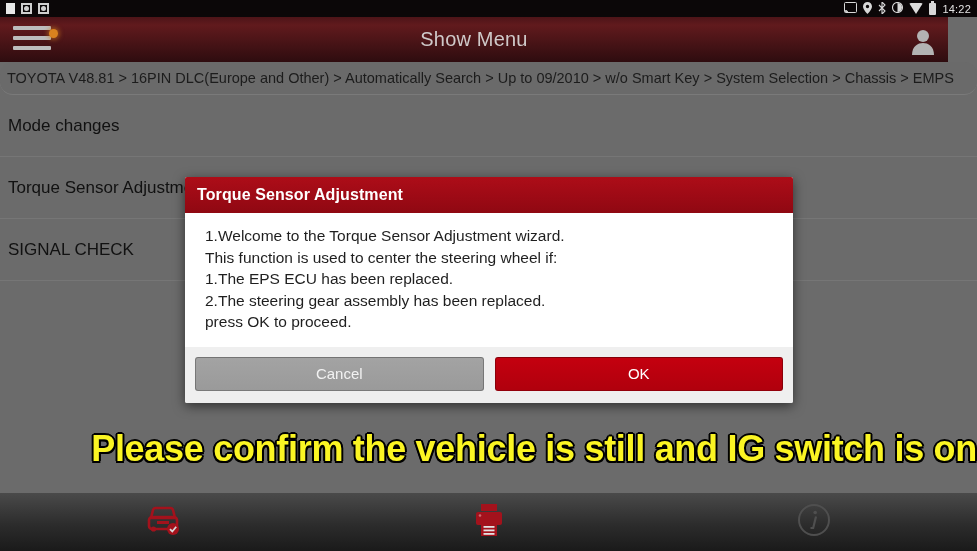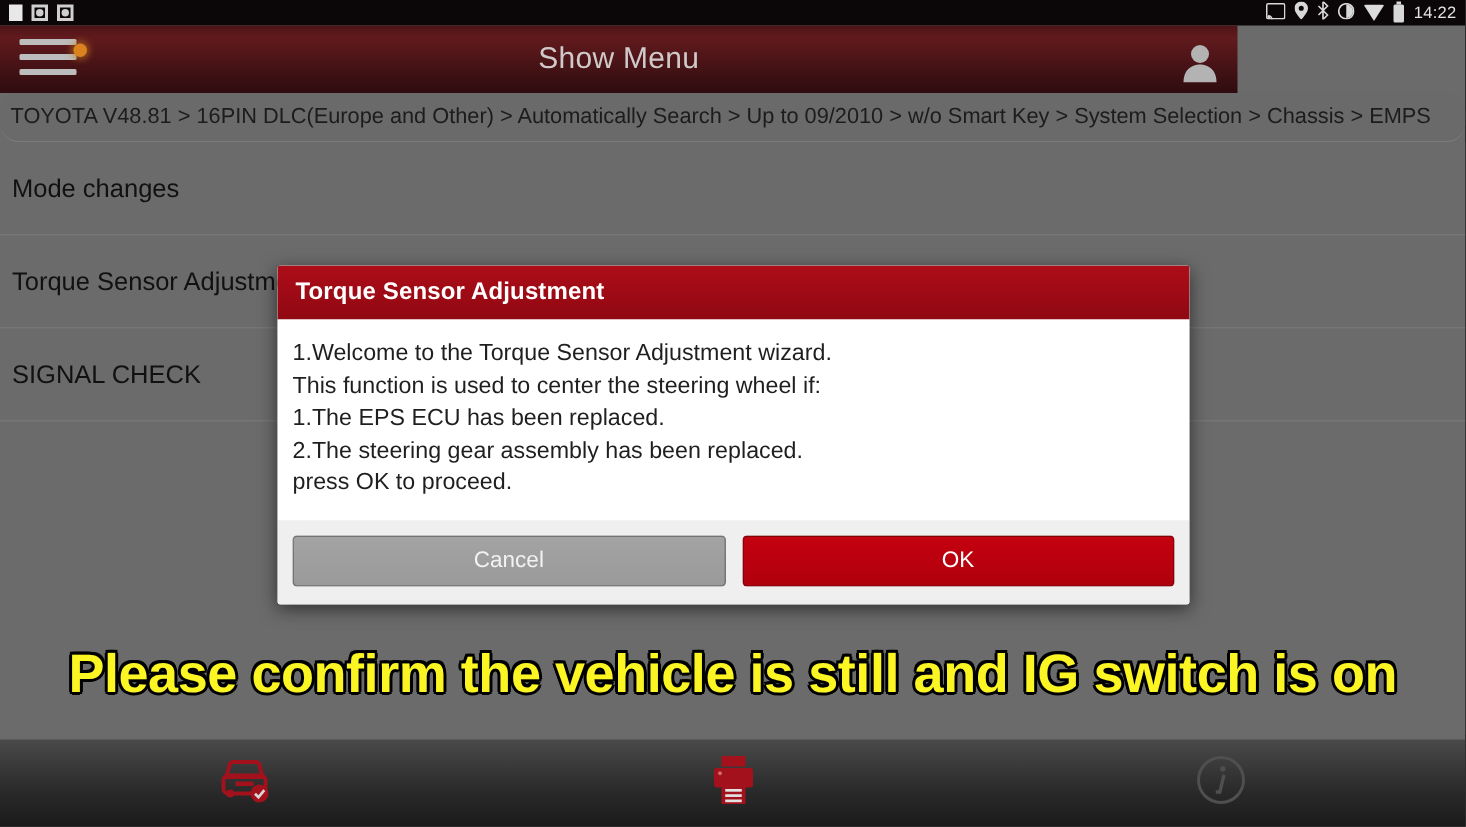--- a/index.html
+++ b/index.html
@@ -94,21 +94,21 @@
     border-right: 7px solid transparent;
     border-top: 11px solid #dcdcdc;
     display: inline-block;
     border-radius: 2px;
   }
 
   
   .titlebar {
     position: absolute;
     top: 17px; left: 0;
-    width: 825px;
+    width: 948px;
     height: 45px;
     background: linear-gradient(180deg,#4d1418 0%, #611a1d 18%, #3f1114 72%, #2e0c0f 100%);
     display: flex;
     align-items: center;
   }
   .menu-btn {
     position: absolute;
     left: 13px; top: 9px;
     width: 40px; height: 28px;
     cursor: pointer;
@@ -181,21 +181,21 @@
     border-bottom: 1px solid #767676;
     cursor: pointer;
   }
 
   
   .warning {
     position: absolute;
     left: 0;
     top: 428px;
     width: 977px;
-    text-align: center;
+    text-align: right;
     font-size: 36px;
     font-weight: bold;
     color: #fbf523;
     letter-spacing: -.3px;
     text-shadow:
       -1.5px -1.5px 0 #000, 1.5px -1.5px 0 #000,
       -1.5px  1.5px 0 #000, 1.5px  1.5px 0 #000,
       -2px 0 0 #000, 2px 0 0 #000, 0 -2px 0 #000, 0 2px 0 #000;
     white-space: nowrap;
   }
@@ -237,21 +237,21 @@
     font-size: 16px;
     font-weight: bold;
     display: flex;
     align-items: center;
     padding-left: 12px;
     box-sizing: border-box;
     letter-spacing: .1px;
   }
   .dialog-body {
     background: #fff;
-    padding: 12px 10px 14px 10px;
+    padding: 12px 10px 14px 20px;
     color: #1f1f1f;
     font-size: 15.5px;
     line-height: 21.5px;
   }
   .dialog-body div { white-space: nowrap; }
   .dialog-footer {
     background: #efefef;
     padding: 10px 10px 12px 10px;
     display: flex;
     gap: 11px;

